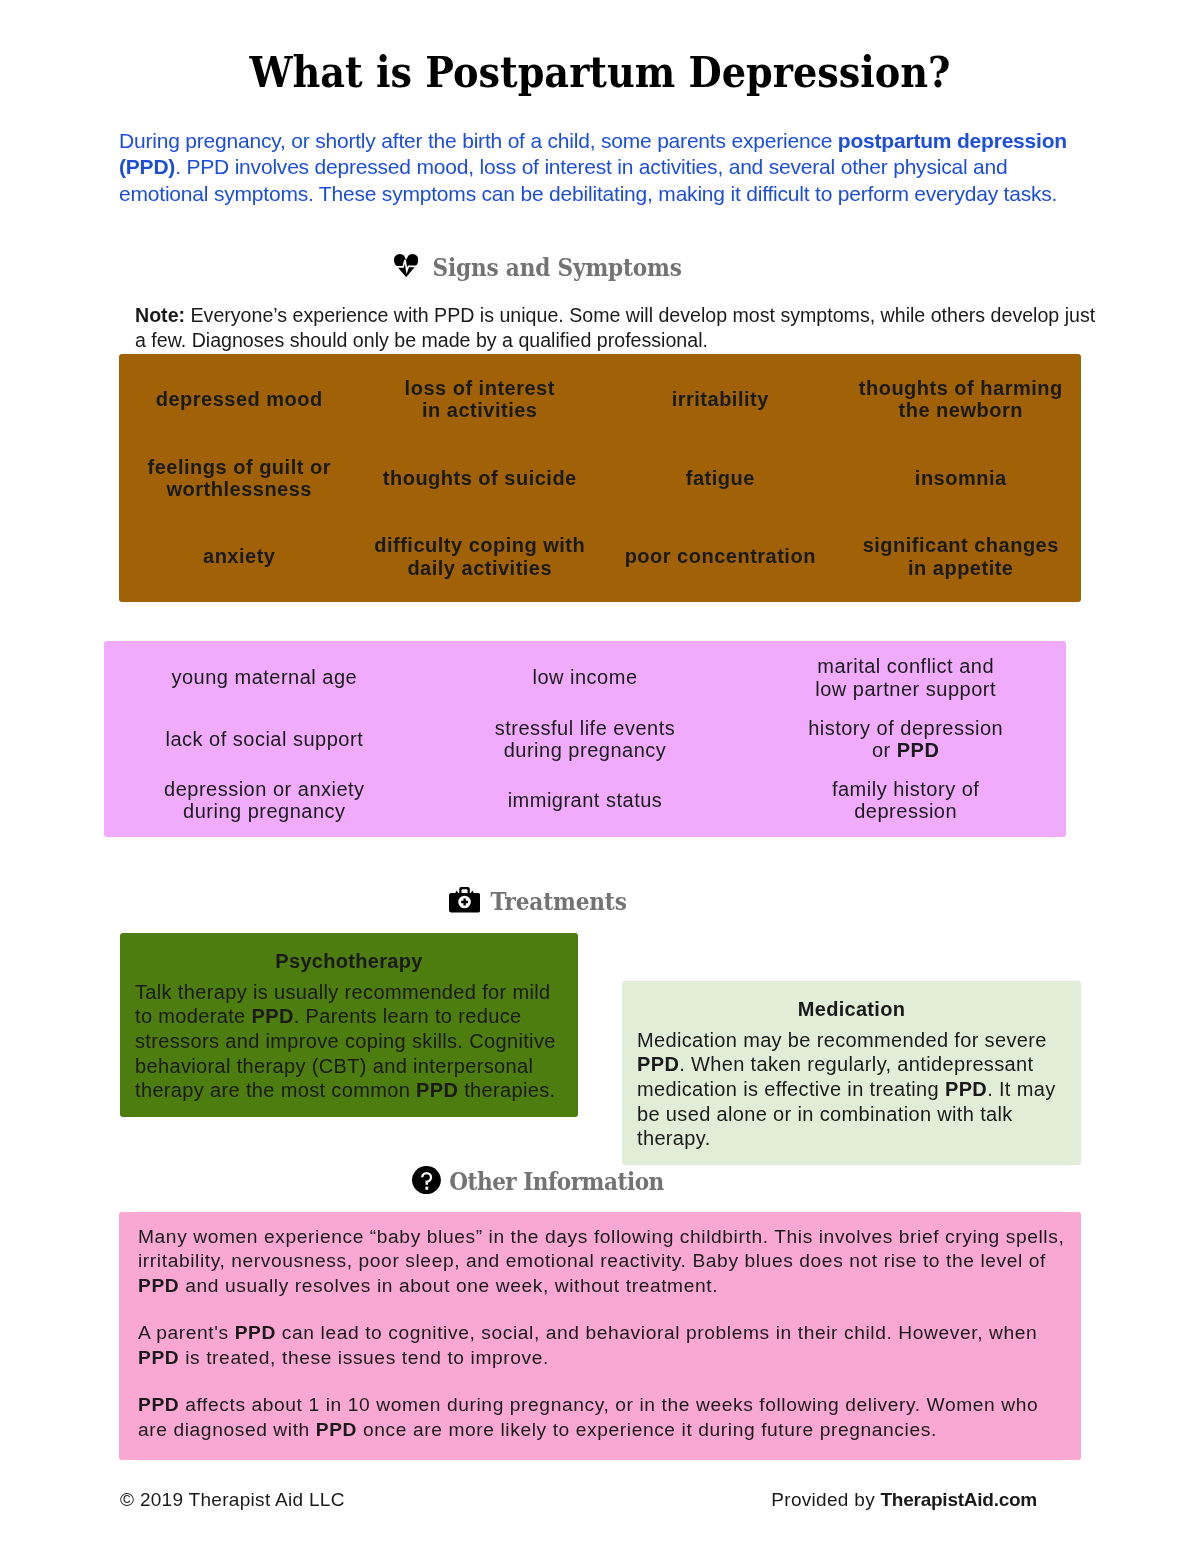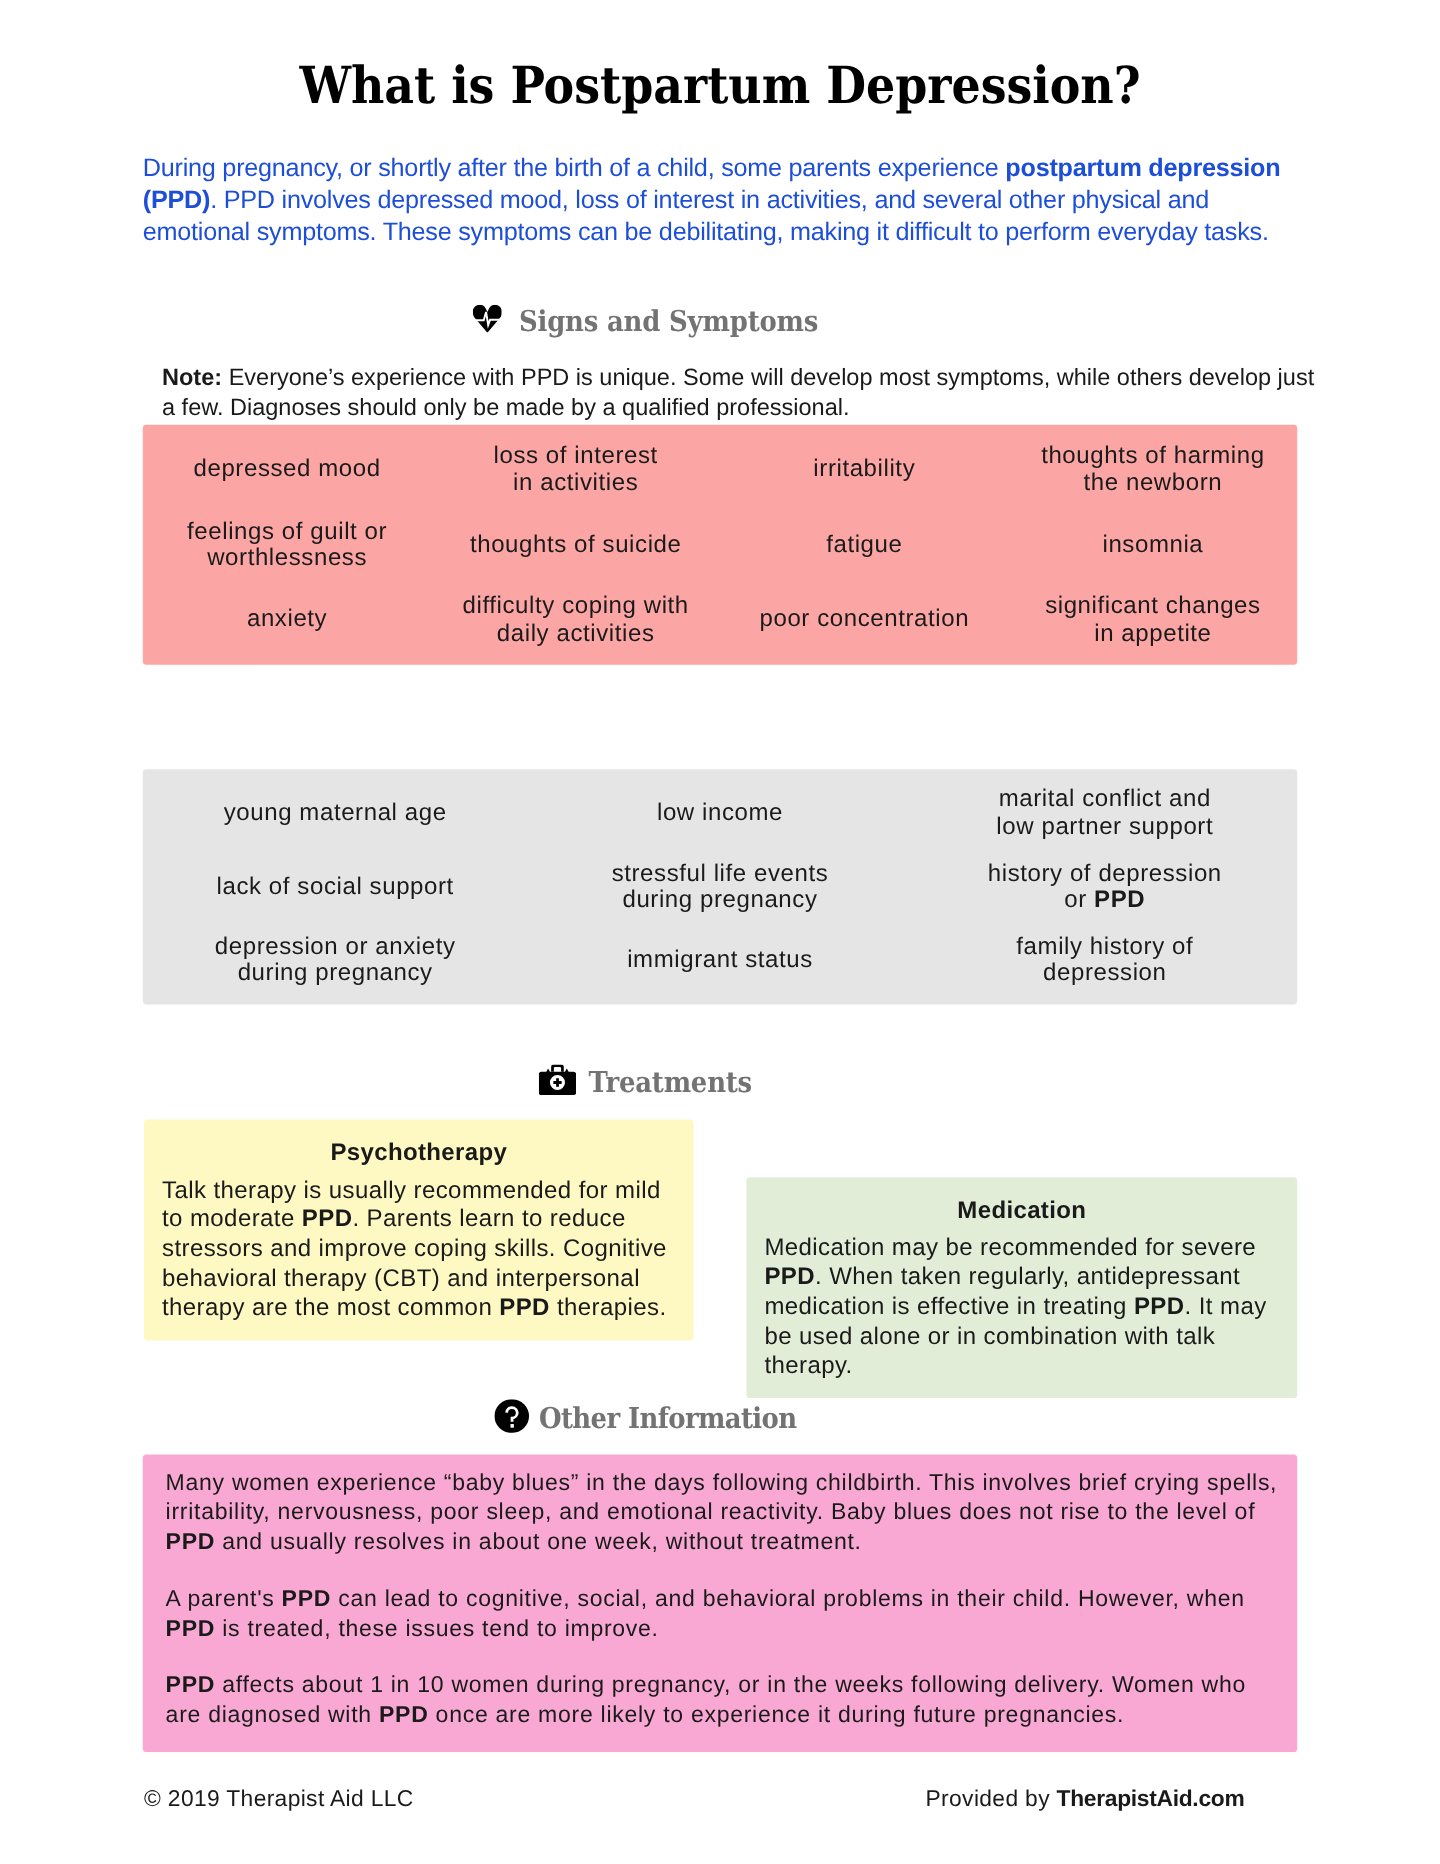--- a/index.html
+++ b/index.html
@@ -59,21 +59,21 @@
 
   <p class="intro"><span>During pregnancy, or shortly after the birth of a child, some parents experience </span><b>postpartum depression (PPD)</b><span>. PPD involves depressed mood, loss of interest in activities, and several other physical and emotional symptoms. These symptoms can be debilitating, making it difficult to perform everyday tasks.</span></p>
 
   <div class="sect-head" style="top:254px">
     <span class="ico" style="margin-right: 14px;"><svg width="24.3" height="23.2" viewBox="0 0 112 105" preserveAspectRatio="none" aria-hidden="true">
           <path fill="#000" d="M 56 105 L 8 50 C 2.5 43 0 36 0 26 C 0 11 12 0 27 0 C 37.5 0 45.5 5.5 50 14.5 L 56 27 L 62 14.5 C 66.5 5.5 74.5 0 85 0 C 100 0 112 11 112 26 C 112 36 109.5 43 104 50 Z"></path>
           <path fill="none" stroke="#fff" stroke-width="7.5" stroke-linejoin="miter" stroke-miterlimit="4" d="M -2 58 L 42 58 L 51 27 L 59 76 L 66.5 56 L 114 56"></path>
         </svg></span><span class="lbl">Signs and Symptoms</span>
   </div>
   <p class="note" style="top:286.5px"><b>Note:</b><span> Everyone’s experience with PPD is unique. Some will develop most symptoms, while others develop just a few. Diagnoses should only be made by a qualified professional.</span></p>
-  <div class="panel" id="symptoms-panel" style="left: 119px; top: 354px; width: 962px; height: 200px; background: #fca5a5;">
+  <div class="panel" id="symptoms-panel" style="left: 119px; top: 354px; width: 962px; height: 248px; background: #a16207; font-weight: bold;">
       <div class="grid" style="grid-template-columns: repeat(4, 1fr); grid-template-rows: repeat(3, 1fr);">
         <div class="cell">
           <span>depressed mood</span>
         </div>
         <div class="cell">
           <span>loss of interest<br>in activities</span>
         </div>
         <div class="cell">
           <span>irritability</span>
         </div>
@@ -100,21 +100,21 @@
         </div>
         <div class="cell">
           <span>poor concentration</span>
         </div>
         <div class="cell">
           <span>significant changes<br>in appetite</span>
         </div>
       </div>
     </div>
 
-  <div class="panel" id="risk-panel" style="left: 119px; top: 641px; width: 962px; height: 196px; background: #e5e5e5;">
+  <div class="panel" id="risk-panel" style="left: 104px; top: 641px; width: 962px; height: 196px; background: #f0abfc;">
       <div class="grid" style="grid-template-columns: repeat(3, 1fr); grid-template-rows: repeat(3, 1fr);">
         <div class="cell">
           <span>young maternal age</span>
         </div>
         <div class="cell">
           <span>low income</span>
         </div>
         <div class="cell">
           <span>marital conflict and<br>low partner support</span>
         </div>
@@ -139,21 +139,21 @@
       </div>
     </div>
 
   <div class="sect-head" style="top:887px">
     <span class="ico" style="margin-right: 10px;"><svg width="31.1" height="25.6" viewBox="0 0 124 102" preserveAspectRatio="none" aria-hidden="true">
           <path fill="#000" d="M 49 0 h 26 a 8 8 0 0 1 8 8 v 16 h -9 v -11 a 4 4 0 0 0 -4 -4 h -16 a 4 4 0 0 0 -4 4 v 11 h -9 v -16 a 8 8 0 0 1 8 -8 z"></path>
           <path fill="#000" fill-rule="evenodd" d="M 9 24 h 16 l 6 -10 6 10 h 50 l 6 -10 6 10 h 16 a 9 9 0 0 1 9 9 v 60 a 9 9 0 0 1 -9 9 h -106 a 9 9 0 0 1 -9 -9 v -60 a 9 9 0 0 1 9 -9 z M 62 35 a 25 25 0 1 0 0 50 a 25 25 0 1 0 0 -50 z"></path>
           <path fill="#000" d="M 57.5 46 h 9.5 v 9 h 9 v 10 h -9 v 9 h -9.5 v -9 h -9 v -10 h 9 z"></path>
         </svg></span><span class="lbl">Treatments</span>
   </div>
-  <div class="tx-card" id="tx-card-0" style="left: 120px; top: 933px; width: 458px; height: 184px; background: #fef9c3;">
+  <div class="tx-card" id="tx-card-0" style="left: 120px; top: 933px; width: 458px; height: 184px; background: #4d7c0f;">
     <div class="tx-title">Psychotherapy</div>
     <div class="tx-body">Talk therapy is usually recommended for mild to moderate <b>PPD</b>. Parents learn to reduce stressors and improve coping skills. Cognitive behavioral therapy (CBT) and interpersonal therapy are the most common <b>PPD</b> therapies.</div>
   </div>
   <div class="tx-card" id="tx-card-1" style="left: 622px; top: 981px; width: 459px; height: 184px; background: rgb(226, 237, 216);">
     <div class="tx-title">Medication</div>
     <div class="tx-body">Medication may be recommended for severe <b>PPD</b>. When taken regularly, antidepressant medication is effective in treating <b>PPD</b>. It may be used alone or in combination with talk therapy.</div>
   </div>
 
   <div class="sect-head" id="head-other" style="top:1166px">
     <span class="ico" style="margin-right: 8px;"><svg width="28.9" height="28.2" viewBox="1 1 98 98" preserveAspectRatio="none" aria-hidden="true">

